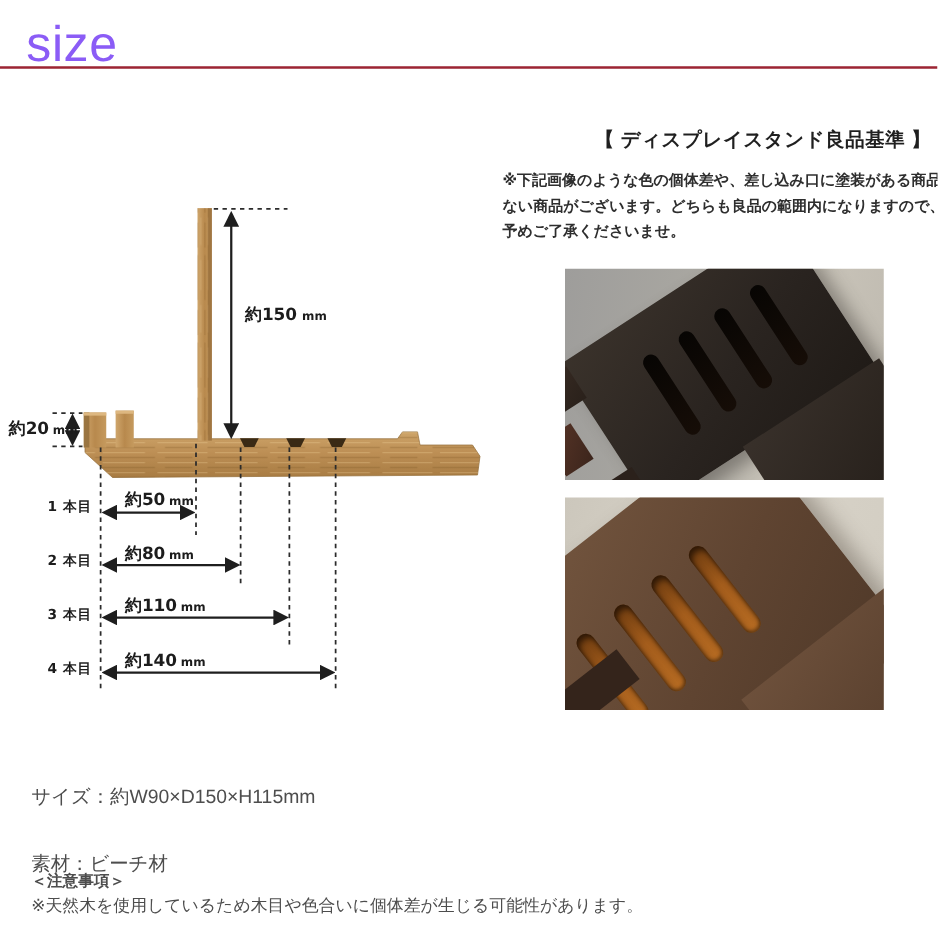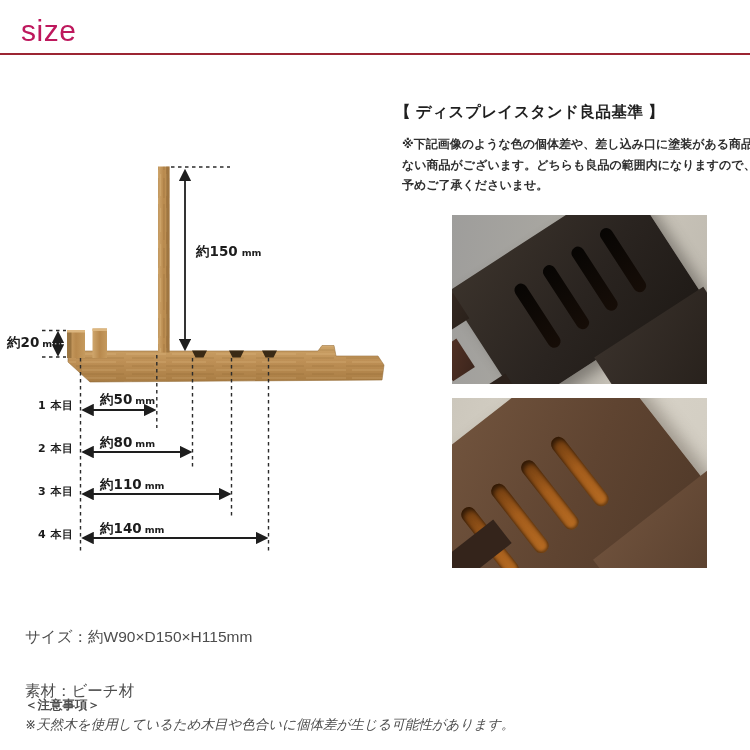--- a/index.html
+++ b/index.html
@@ -1,34 +1,34 @@
 <!DOCTYPE html>
 <html><head>
 <meta charset="utf-8">
 <style>
   html,body{margin:0;padding:0;background:#fff;}
   body{width:750px;height:750px;position:relative;overflow:hidden;
        font-family:"Liberation Sans","DejaVu Sans",sans-serif;}
 
   
-  .title{position:absolute;left:21px;top:14px;font-size:30px;font-weight:500;
-         color:#be185d;letter-spacing:.5px;}
+  .title{position:absolute;left:21px;top:14px;font-size:40px;font-weight:500;
+         color:#8b5cf6;letter-spacing:.5px;}
   .accent-line{position:absolute;left:0;top:53px;width:750px;height:2px;background:#9c2533;}
 
   
   .diagram{position:absolute;left:0;top:140px;width:420px;height:430px;}
   .diagram .dash{stroke:#2b2b2b;stroke-width:1.4;stroke-dasharray:3.5 3.5;fill:none;}
   .diagram .arrow{stroke:#1e1e1e;stroke-width:1.8;}
   .diagram text{font-family:"DejaVu Sans","Liberation Sans",sans-serif;fill:#1c1c1c;}
   .diagram .dim{font-size:13.5px;font-weight:700;}
   .diagram .unit{font-size:9.5px;font-weight:700;}
   .diagram .slot-label{font-size:11px;font-weight:700;letter-spacing:.5px;}
 
   
-  .q-heading{position:absolute;left:395px;top:102px;width:350px;text-align:left;
+  .q-heading{position:absolute;left:395px;top:102px;width:350px;text-align:right;
              font-size:15.5px;font-weight:700;color:#1f1f1f;letter-spacing:.5px;}
   .q-text{position:absolute;left:402px;top:134px;font-size:12px;font-weight:700;
           color:#2e2e2e;line-height:20.5px;white-space:nowrap;}
 
   .photo{position:absolute;width:255px;overflow:hidden;}
   .photo1{left:452px;top:215px;height:169px;
           background:linear-gradient(100deg,#9e9d9b 0%,#a9a7a1 38%,#c9c4b9 70%,#bfbab0 100%);}
   .p1-board{position:absolute;left:16px;top:8px;width:212px;height:138px;border-radius:3px;
             transform:rotate(-33deg);
             background:linear-gradient(155deg,#3a322b 0%,#2a2420 55%,#201b17 100%);
@@ -58,21 +58,21 @@
              transform:rotate(-38deg);
              background:linear-gradient(160deg,#6d503b,#533b2a);}
   .p2-sliver{position:absolute;left:-30px;bottom:-6px;width:90px;height:30px;
              transform:rotate(-38deg);background:#34241b;}
 
   
   .spec{position:absolute;left:25px;color:#4d4d4d;}
   .spec-size{top:627px;font-size:15.5px;text-align:right;}
   .spec-material{top:657px;font-size:15.5px;margin-top:24px;}
   .notes-heading{top:697px;font-size:12.5px;font-weight:bold;}
-  .notes-body{top:716px;font-size:13.5px;font-style:italic;}
+  .notes-body{top:716px;font-size:13.5px;}
 </style>
 </head>
 <body>
 
 <div class="title">size</div>
 <div class="accent-line"></div>
 
 <svg class="diagram" viewBox="0 140 420 430" xmlns="http://www.w3.org/2000/svg">
   <defs>
     <linearGradient id="woodV" x1="0" y1="0" x2="1" y2="0">

